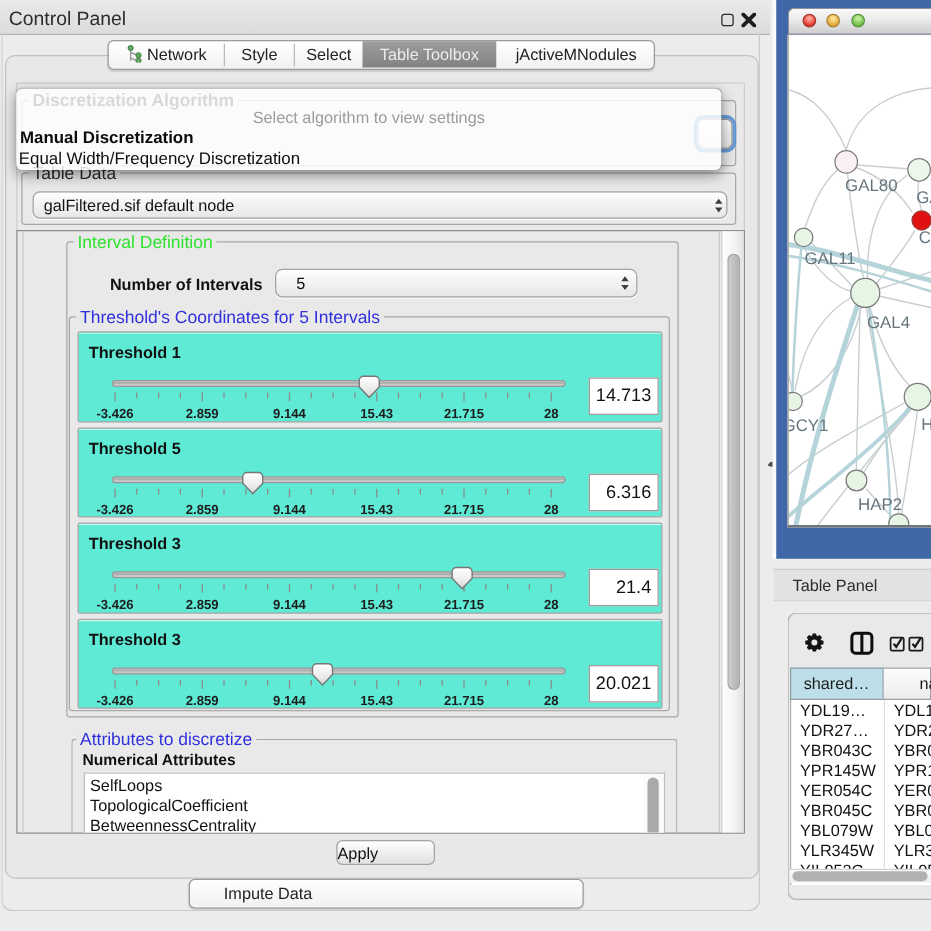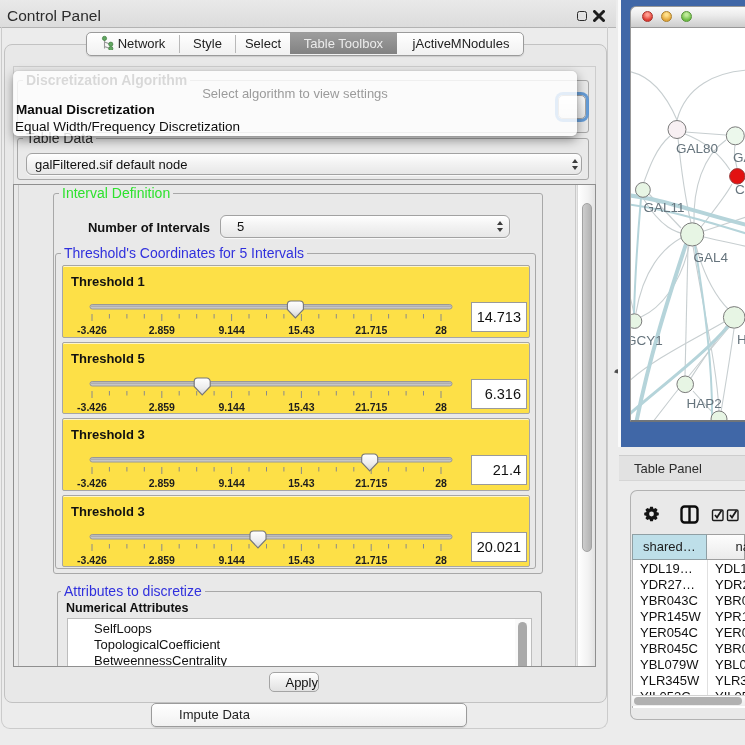--- a/index.html
+++ b/index.html
@@ -9,21 +9,21 @@
 .combo{position:absolute;border:1px solid #a2a2a2;border-radius:6px;background:linear-gradient(#ffffff,#f3f3f3 45%,#e7e7e7);box-shadow:0 1px 1px rgba(255,255,255,.8)}
 .ct{position:absolute;left:8px;top:3px;font-size:13px;color:#111;white-space:nowrap}
 .arr{position:absolute;width:0;height:0;border-left:3.5px solid transparent;border-right:3.5px solid transparent}
 .au{border-bottom:4.5px solid #3c3c3c}
 .ad{border-top:4.5px solid #3c3c3c}
 .seg{position:absolute;height:23.5px;border:1px solid #9b9b9b;border-radius:5px;background:linear-gradient(#ffffff,#f1f1f1);box-shadow:0 1px 1px rgba(0,0,0,.12)}
 .seg .s{position:absolute;top:0;height:21px;line-height:21px;text-align:center;font-size:13px;color:#222;white-space:nowrap}
 .seg .dk{background:linear-gradient(#9d9d9d,#828282);color:#ececec}
 .seg .sp{position:absolute;top:2px;bottom:2px;width:1px;background:#b9b9b9}
 .bold{font-weight:bold}
-.tp{position:absolute;left:62px;width:468px;height:72.5px;border:1px solid #a6a6a6;background:#fde047;border-radius:2px;box-shadow:inset 0 1px 0 rgba(255,255,255,.7)}
+.tp{position:absolute;left:62px;width:468px;height:72.5px;border:1px solid #a6a6a6;background:#5eead4;border-radius:2px;box-shadow:inset 0 1px 0 rgba(255,255,255,.7)}
 .tl{position:absolute;left:8px;top:8px;font-weight:bold;font-size:13px;color:#111}
 .vb{position:absolute;left:408px;top:36px;width:56px;height:30px;background:#ffffff;border:1px solid #9a9a9a;font-size:14.5px;color:#111;text-align:right;line-height:28px;padding-right:5px}
 .row{position:absolute;white-space:nowrap;font-size:13px;color:#111}
 </style></head><body>
 <div class="a" style="left:0;top:0;width:616px;height:28px;background:linear-gradient(#e9e9e9,#dcdcdc);border-bottom:1px solid #b3b3b3"></div><div class="a" style="left:7px;top:7px;font-size:15.5px;color:#2c2c2c">Control Panel</div><div class="a" style="left:577px;top:11px;width:10px;height:10px;border:1.6px solid #2a2a2a;border-radius:2.5px"></div><svg class="a" style="left:593px;top:10px" width="12" height="12">
     <path d="M1.5,1.5 L10.5,10.5 M10.5,1.5 L1.5,10.5" stroke="#1d1d1d" stroke-width="3" stroke-linecap="round"></path>
   </svg><div class="a" style="left:1px;top:27px;width:607px;height:702px;border:1px solid #cbcbcb;border-top:none;border-radius:0 0 9px 9px"></div><div class="a" style="left:4px;top:44px;width:603px;height:659px;background:#e8e8e8;border:1px solid #c2c2c2;border-radius:8px"></div><div class="a" style="left:13px;top:66px;width:583px;height:601px;background:#e9e9e9;border:1px solid #cdcdcd"></div><div class="seg" style="left:86px;top:32px;width:438px">
     <div class="s" style="left:0;width:92px;border-radius:4px 0 0 4px"><svg style="vertical-align:-2px;margin-right:4px" width="13" height="15">
         <path d="M3.5,4 L3.5,13.5 M3.5,7 L9.5,9.2 M3.5,11.5 L9.5,13.8" stroke="#9a9a9a" stroke-width="1.1" fill="none"></path>
         <circle cx="3.5" cy="3.4" r="2.1" fill="#62a862" stroke="#3d7a3d" stroke-width=".7"></circle>
@@ -102,24 +102,24 @@
       <text x="5.0" y="37" text-anchor="middle" font-size="10.5" font-weight="bold" fill="#1d1d1d" font-family="Liberation Sans">-3.426</text>
       <text x="74.8" y="37" text-anchor="middle" font-size="10.5" font-weight="bold" fill="#1d1d1d" font-family="Liberation Sans">2.859</text>
       <text x="144.6" y="37" text-anchor="middle" font-size="10.5" font-weight="bold" fill="#1d1d1d" font-family="Liberation Sans">9.144</text>
       <text x="214.4" y="37" text-anchor="middle" font-size="10.5" font-weight="bold" fill="#1d1d1d" font-family="Liberation Sans">15.43</text>
       <text x="284.2" y="37" text-anchor="middle" font-size="10.5" font-weight="bold" fill="#1d1d1d" font-family="Liberation Sans">21.715</text>
       <text x="354.0" y="37" text-anchor="middle" font-size="10.5" font-weight="bold" fill="#1d1d1d" font-family="Liberation Sans">28</text>
       <path d="M163.0,7.5 a3.5,3.5 0 0 1 3.5,-3.5 h9 a3.5,3.5 0 0 1 3.5,3.5 v5 l-8,8.5 l-8,-8.5 z" fill="url(#thg)" stroke="#767676" stroke-width="1.1"></path>
     </svg>
     <div class="vb">20.021</div>
   </div><div class="a" style="left:57px;top:591px;width:485px;height:75px;border:1px solid #a8a8a8;border-bottom:none;border-radius:3px 3px 0 0"></div><div class="gbt" style="left:61px;top:585px;color:#3030dd">Attributes to discretize</div><div class="a bold" style="left:66px;top:601px;font-size:12.5px;color:#111">Numerical Attributes</div><div class="a" style="left:67px;top:618px;width:465px;height:48px;background:#ffffff;border:1px solid #bdbdbd;border-bottom:none;overflow:hidden">
-    <div style="padding:2px 0 0 26px;font-size:13px;line-height:16px;color:#111">SelfLoops<br>TopologicalCoefficient<br>BetweennessCentrality</div>
+    <div style="padding:2px 0 0 4px;font-size:13px;line-height:16px;color:#111">SelfLoops<br>TopologicalCoefficient<br>BetweennessCentrality</div>
     <div style="position:absolute;right:0;top:0;width:16px;height:48px;background:#fafafa"></div>
     <div style="position:absolute;right:4px;top:3px;width:9px;height:60px;background:#a9a9a9;border-radius:5px"></div>
-  </div><div class="a" style="left:269px;top:672px;width:50px;height:20px;border:1px solid #a4a4a4;border-radius:5px;background:linear-gradient(#ffffff,#efefef 50%,#e2e2e2);text-align:right;line-height:19px;font-size:13px;color:#111">Apply</div><div class="seg" style="left:150.5px;top:703px;width:316px">
+  </div><div class="a" style="left:269px;top:672px;width:79px;height:20px;border:1px solid #a4a4a4;border-radius:5px;background:linear-gradient(#ffffff,#efefef 50%,#e2e2e2);text-align:left;line-height:19px;font-size:13px;color:#111">Apply</div><div class="seg" style="left:150.5px;top:703px;width:316px">
     <div class="s" style="left:16px;width:94px;border-radius:4px 0 0 4px">Impute Data</div>
   </div><svg class="a" style="left:613px;top:367px" width="7" height="9">
     <path d="M1.2,5.5 Q2.5,1.5 6,2.5 L5,6.5 z" fill="#4f4f4f"></path>
   </svg><div class="a" style="left:13px;top:71px;width:564px;height:65px;background:rgba(255,255,255,.82);border-radius:5px;box-shadow:0 4px 11px rgba(0,0,0,.42),0 0 1px rgba(120,120,120,.5)"></div><div class="a" style="left:13px;top:86px;width:564px;text-align:center;font-size:13px;color:#9b9b9b">Select algorithm to view settings</div><div class="a bold" style="left:16px;top:102px;font-size:13.5px;color:#0c0c0c">Manual Discretization</div><div class="a" style="left:15px;top:118.5px;font-size:13.5px;color:#0c0c0c">Equal Width/Frequency Discretization</div><div class="a" style="left:618px;top:0;width:3px;height:447px;background:#fafafa"></div><div class="a" style="left:621px;top:0;width:124px;height:447px;background:#4067a7"></div><div class="a" style="left:630px;top:6px;width:115px;height:22px;background:linear-gradient(#fafafa,#ececec 40%,#cdcdcd);border:1px solid #989898;border-right:none;border-radius:6px 0 0 0"></div><div class="a" style="left:641.5px;top:11px;width:11px;height:11px;border-radius:50%;background:radial-gradient(circle at 50% 30%,#ff9d90 15%,#dd3a30 70%);border:1px solid #a8322c"></div><div class="a" style="left:661.0px;top:11px;width:11px;height:11px;border-radius:50%;background:radial-gradient(circle at 50% 30%,#ffe08a 15%,#e2a63a 70%);border:1px solid #aa7f2c"></div><div class="a" style="left:680.5px;top:11px;width:11px;height:11px;border-radius:50%;background:radial-gradient(circle at 50% 30%,#c0eb9a 15%,#6dbd45 70%);border:1px solid #569238"></div><div class="a" style="left:630px;top:28px;width:115px;height:394px;background:#ffffff;border-left:1px solid #999;border-bottom:2px solid #70757a;overflow:hidden">
     <svg width="115" height="394" style="position:absolute;left:0;top:0">
       <g fill="none" stroke="#c7ced0" stroke-width="1.1">
         <path d="M46,92 C55,58 85,44 118,42"></path>
         <path d="M46,92 C30,55 10,45 -5,43"></path>
         <path d="M39,108 C25,120 18,140 13,154"></path>
         <path d="M47,110 C50,140 56,178 60,195"></path>

